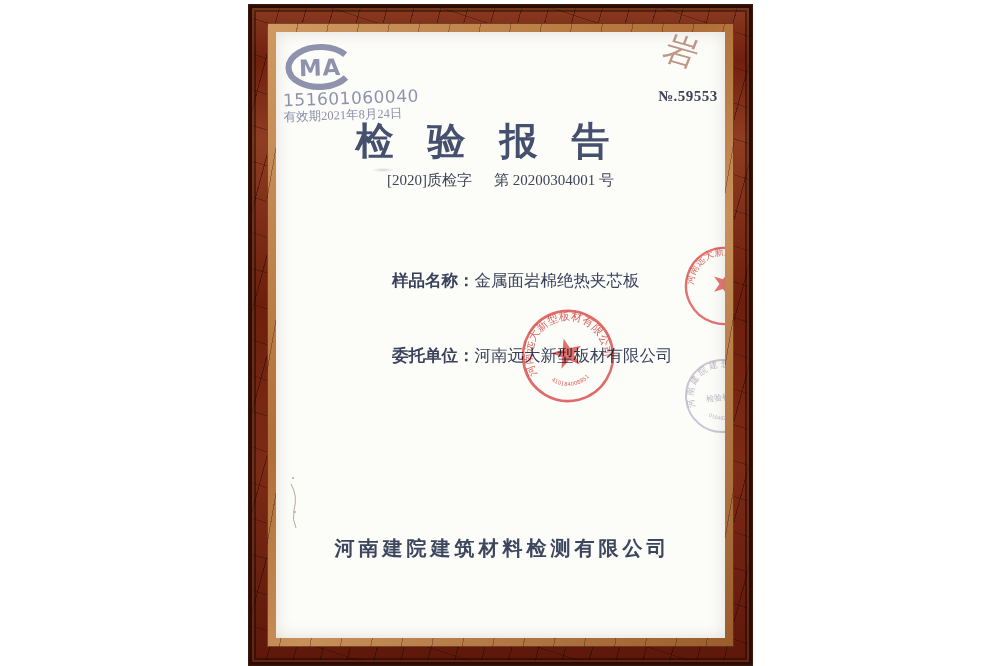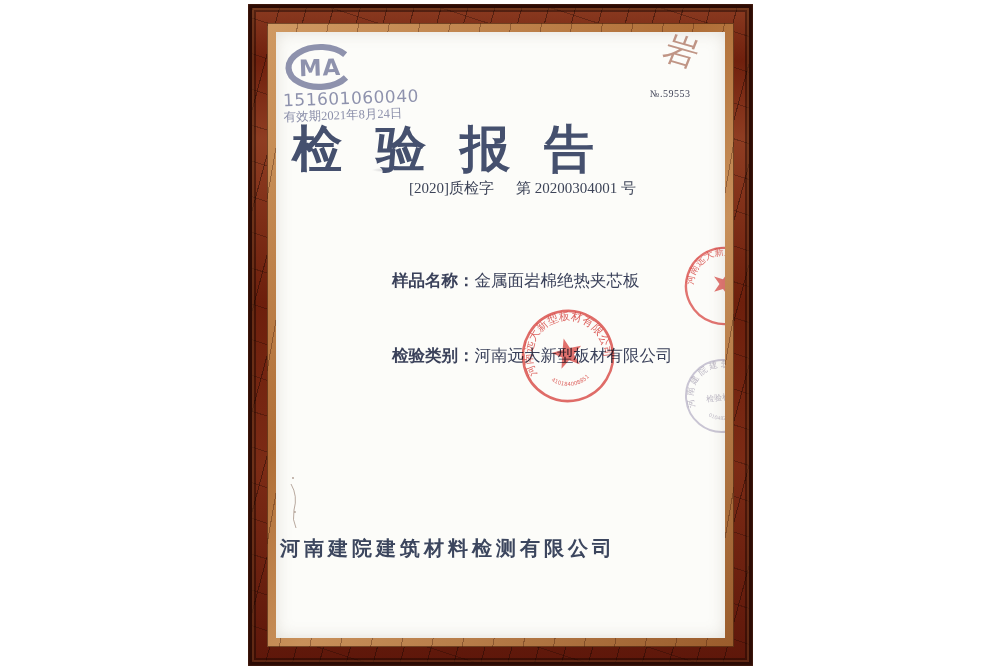--- a/index.html
+++ b/index.html
@@ -25,33 +25,33 @@
     box-shadow:inset 0 0 16px rgba(130,118,100,.22);
     background-image:radial-gradient(ellipse 16px 3px at 107px 138px, rgba(120,120,130,.3), rgba(0,0,0,0) 70%);}
   
   .cma{position:absolute;left:6px;top:8px;width:130px;transform:rotate(-2deg);color:#8e92ad;}
   .cma-num{position:absolute;left:0;top:48px;font-family:"DejaVu Sans","Liberation Sans",sans-serif;
            font-size:17px;letter-spacing:.5px;white-space:nowrap;}
   .cma-valid{position:absolute;left:0;top:67px;font-size:12.5px;white-space:nowrap;color:#8a8ea9;}
   
   .handnote{position:absolute;left:388px;top:0px;font-size:34px;line-height:1.2;
             color:rgba(176,122,104,.8);transform:rotate(16deg) skewX(-6deg);}
-  .report-no{position:absolute;left:374px;top:56px;font-size:10px;color:#3f4256;letter-spacing:.5px;}
+  .report-no{position:absolute;left:382px;top:56px;font-size:15px;color:#3f4256;letter-spacing:.5px;font-weight:bold;}
   
-  .title{position:absolute;left:-18px;top:84px;width:100%;text-align:left;
-         font-size:50px;font-weight:600;color:#45506e;letter-spacing:34px;text-indent:34px;
+  .title{position:absolute;left:-18px;top:84px;width:100%;text-align:center;
+         font-size:38px;font-weight:600;color:#45506e;letter-spacing:34px;text-indent:34px;
          white-space:nowrap;}
-  .docno{position:absolute;left:0;top:147px;width:100%;text-align:center;font-size:15px;color:#3d4458;padding-left:22px;}
+  .docno{position:absolute;left:0;top:139px;width:100%;text-align:center;font-size:15px;color:#3d4458;}
   .docno .num{margin-left:22px;}
   
   .field{position:absolute;left:99px;font-size:16.5px;color:#3a415a;white-space:nowrap;margin-left:17px;}
   .field .lbl{font-weight:600;}
   .f1{top:238px;} .f2{top:313px;} .f3{top:389px;}
   
-  .issuer{position:absolute;left:0;top:503px;width:100%;font-size:20px;
+  .issuer{position:absolute;left:0;top:503px;width:100%;text-align:center;font-size:20px;
           font-weight:600;color:#3c465e;letter-spacing:4px;text-indent:4px;white-space:nowrap;}
   
   .seal{position:absolute;mix-blend-mode:multiply;}
   .seal-main{left:237px;top:269px;transform:rotate(-14deg);}
   .seal-edge{left:406px;top:212px;transform:rotate(18deg);}
   .seal-faded{left:406px;top:324px;transform:rotate(-6deg);opacity:.8;}
   .pencil{position:absolute;left:0;top:440px;}
 </style>
 </head>
 <body>
@@ -78,21 +78,21 @@
           <div class="title">检验报告</div>
 
           <div class="docno">
             <span>[2020]质检字</span><span class="num">第 20200304001 号</span>
           </div>
 
           <div class="field f1">
             <span class="lbl">样品名称：</span><span>金属面岩棉绝热夹芯板</span>
           </div>
           <div class="field f2">
-            <span class="lbl">检验类别：</span><span>河南远大新型板材有限公司</span>
+            <span class="lbl">委托单位：</span><span>河南远大新型板材有限公司</span>
           </div>
 
           <div class="issuer">河南建院建筑材料检测有限公司</div>
 
           <svg class="seal seal-main" width="110" height="110" viewBox="0 0 110 110">
             <defs>
               <path id="arcMain" d="M 21.2 67.3 A 36 36 0 1 1 88.8 67.3" fill="none"></path>
               <path id="arcMainNum" d="M 29 70 A 30 30 0 0 0 81 70" fill="none"></path>
             </defs>
             <circle cx="55" cy="55" r="45" fill="none" stroke="#dd5350" stroke-width="2.6" opacity="0.85"></circle>

